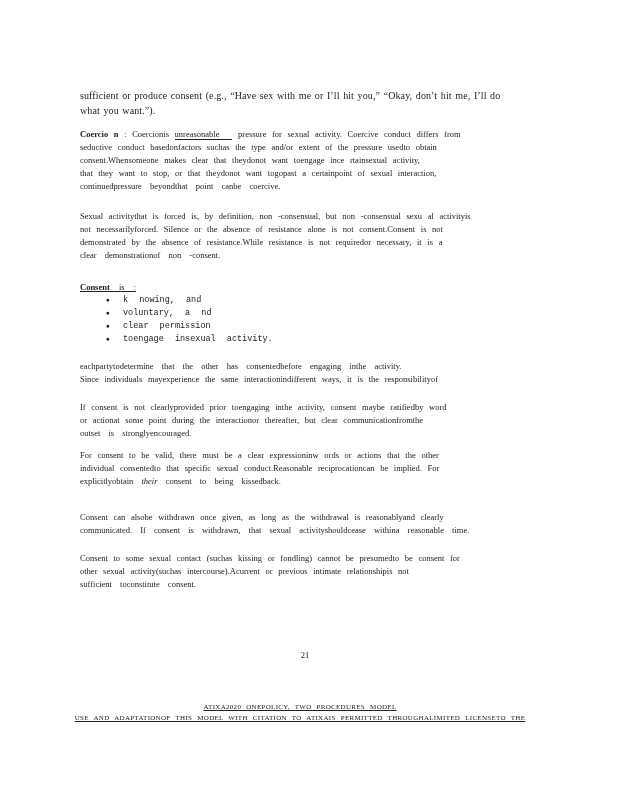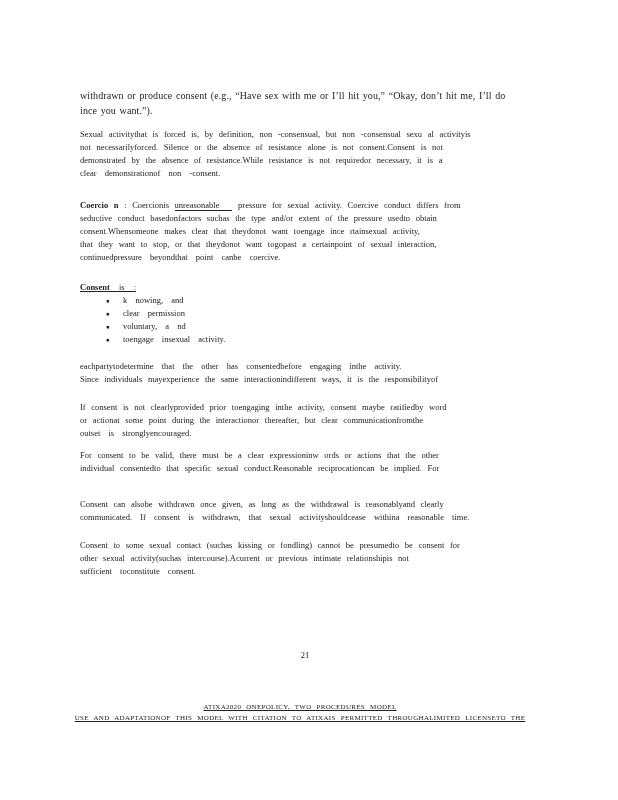--- a/index.html
+++ b/index.html
@@ -49,20 +49,21 @@
     line-height: 13px;
     word-spacing: 7px;
     white-space: pre;
     text-decoration: underline;
   }
   .bullets { margin: 0 0 14px 0; }
   .bullet {
     display: flex;
     font-size: 8.5px;
     line-height: 13px;
+    font-family: Liberation Mono, monospace;
   }
   .dot {
     margin-left: 26px;
     width: 17px;
     font-size: 6.5px;
     line-height: 13px;
   }
   .btext { word-spacing: 6px; white-space: pre; }
   .pagenum {
     position: absolute;
@@ -86,53 +87,53 @@
     text-decoration: underline;
   }
 </style>
 </head>
 <body>
 
 <div class="page">
   <div class="content">
 
     <div class="intro">
-      <div class="line">withdrawn or produce consent (e.g., “Have sex with me or I’ll hit you,” “Okay, don’t hit me, I’ll do</div>
-      <div class="line">ince you want.”).</div>
-    </div>
-
-    <div class="para" style="margin-bottom:19px">
-      <div class="line">Sexual activitythat is forced is, by definition, non -consensual, but non -consensual sexu al activityis</div>
-      <div class="line">not necessarilyforced. Silence or the absence of resistance alone is not consent.Consent is not</div>
-      <div class="line">demonstrated by the absence of resistance.While resistance is not requiredor necessary, it is a</div>
-      <div class="line last">clear demonstrationof non -consent.</div>
+      <div class="line">sufficient or produce consent (e.g., “Have sex with me or I’ll hit you,” “Okay, don’t hit me, I’ll do</div>
+      <div class="line">what you want.”).</div>
     </div>
 
     <div class="para" style="margin-bottom:17px">
       <div class="line"><span class="b">Coercio n</span><span> : Coercionis </span><span class="u">unreasonable</span><span> pressure for sexual activity. Coercive conduct differs from</span></div>
       <div class="line">seductive conduct basedonfactors suchas the type and/or extent of the pressure usedto obtain</div>
       <div class="line">consent.Whensomeone makes clear that theydonot want toengage ince rtainsexual activity,</div>
       <div class="line">that they want to stop, or that theydonot want togopast a certainpoint of sexual interaction,</div>
       <div class="line last">continuedpressure beyondthat point canbe coercive.</div>
+    </div>
+
+    <div class="para" style="margin-bottom:19px">
+      <div class="line">Sexual activitythat is forced is, by definition, non -consensual, but non -consensual sexu al activityis</div>
+      <div class="line">not necessarilyforced. Silence or the absence of resistance alone is not consent.Consent is not</div>
+      <div class="line">demonstrated by the absence of resistance.While resistance is not requiredor necessary, it is a</div>
+      <div class="line last">clear demonstrationof non -consent.</div>
     </div>
 
     <div class="heading"><span class="b">Consent</span><span> is :</span></div>
 
     <div class="bullets">
       <div class="bullet">
         <span class="dot">●</span>
         <span class="btext">k nowing, and</span>
       </div>
       <div class="bullet">
         <span class="dot">●</span>
-        <span class="btext">clear permission</span>
+        <span class="btext">voluntary, a nd</span>
       </div>
       <div class="bullet">
         <span class="dot">●</span>
-        <span class="btext">voluntary, a nd</span>
+        <span class="btext">clear permission</span>
       </div>
       <div class="bullet">
         <span class="dot">●</span>
         <span class="btext">toengage insexual activity.</span>
       </div>
     </div>
 
     <div class="para" style="margin-bottom:15px">
       <div class="line last">eachpartytodetermine that the other has consentedbefore engaging inthe activity.</div>
       <div class="line">Since individuals mayexperience the same interactionindifferent ways, it is the responsibilityof</div>
@@ -140,20 +141,21 @@
 
     <div class="para" style="margin-bottom:9px">
       <div class="line">If consent is not clearlyprovided prior toengaging inthe activity, consent maybe ratifiedby word</div>
       <div class="line">or actionat some point during the interactionor thereafter, but clear communicationfromthe</div>
       <div class="line last">outset is stronglyencouraged.</div>
     </div>
 
     <div class="para" style="margin-bottom:23px">
       <div class="line">For consent to be valid, there must be a clear expressioninw ords or actions that the other</div>
       <div class="line">individual consentedto that specific sexual conduct.Reasonable reciprocationcan be implied. For</div>
+      <div class="line last"><span>explicitlyobtain </span><span class="i">their</span><span> consent to being kissedback.</span></div>
     </div>
 
     <div class="para" style="margin-bottom:15px">
       <div class="line">Consent can alsobe withdrawn once given, as long as the withdrawal is reasonablyand clearly</div>
       <div class="line last">communicated. If consent is withdrawn, that sexual activityshouldcease withina reasonable time.</div>
     </div>
 
     <div class="para">
       <div class="line">Consent to some sexual contact (suchas kissing or fondling) cannot be presumedto be consent for</div>
       <div class="line">other sexual activity(suchas intercourse).Acurrent or previous intimate relationshipis not</div>

